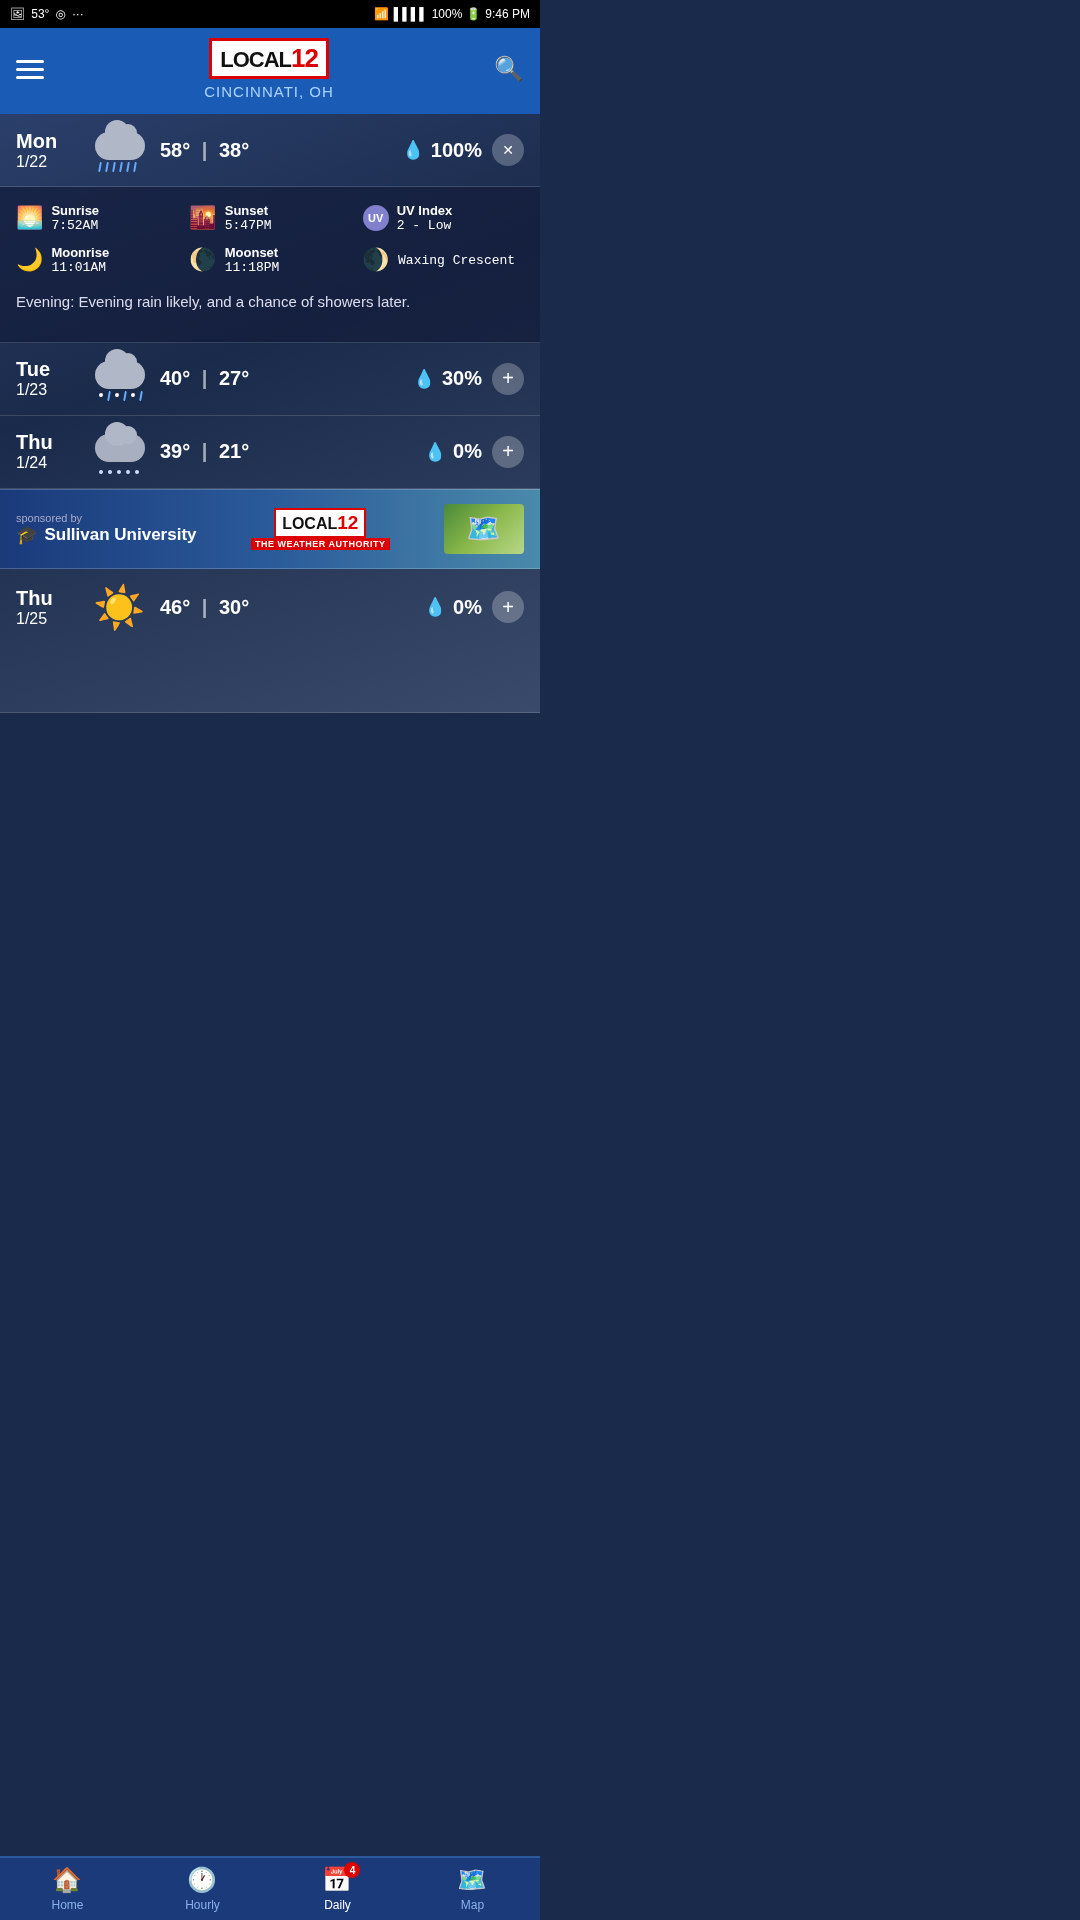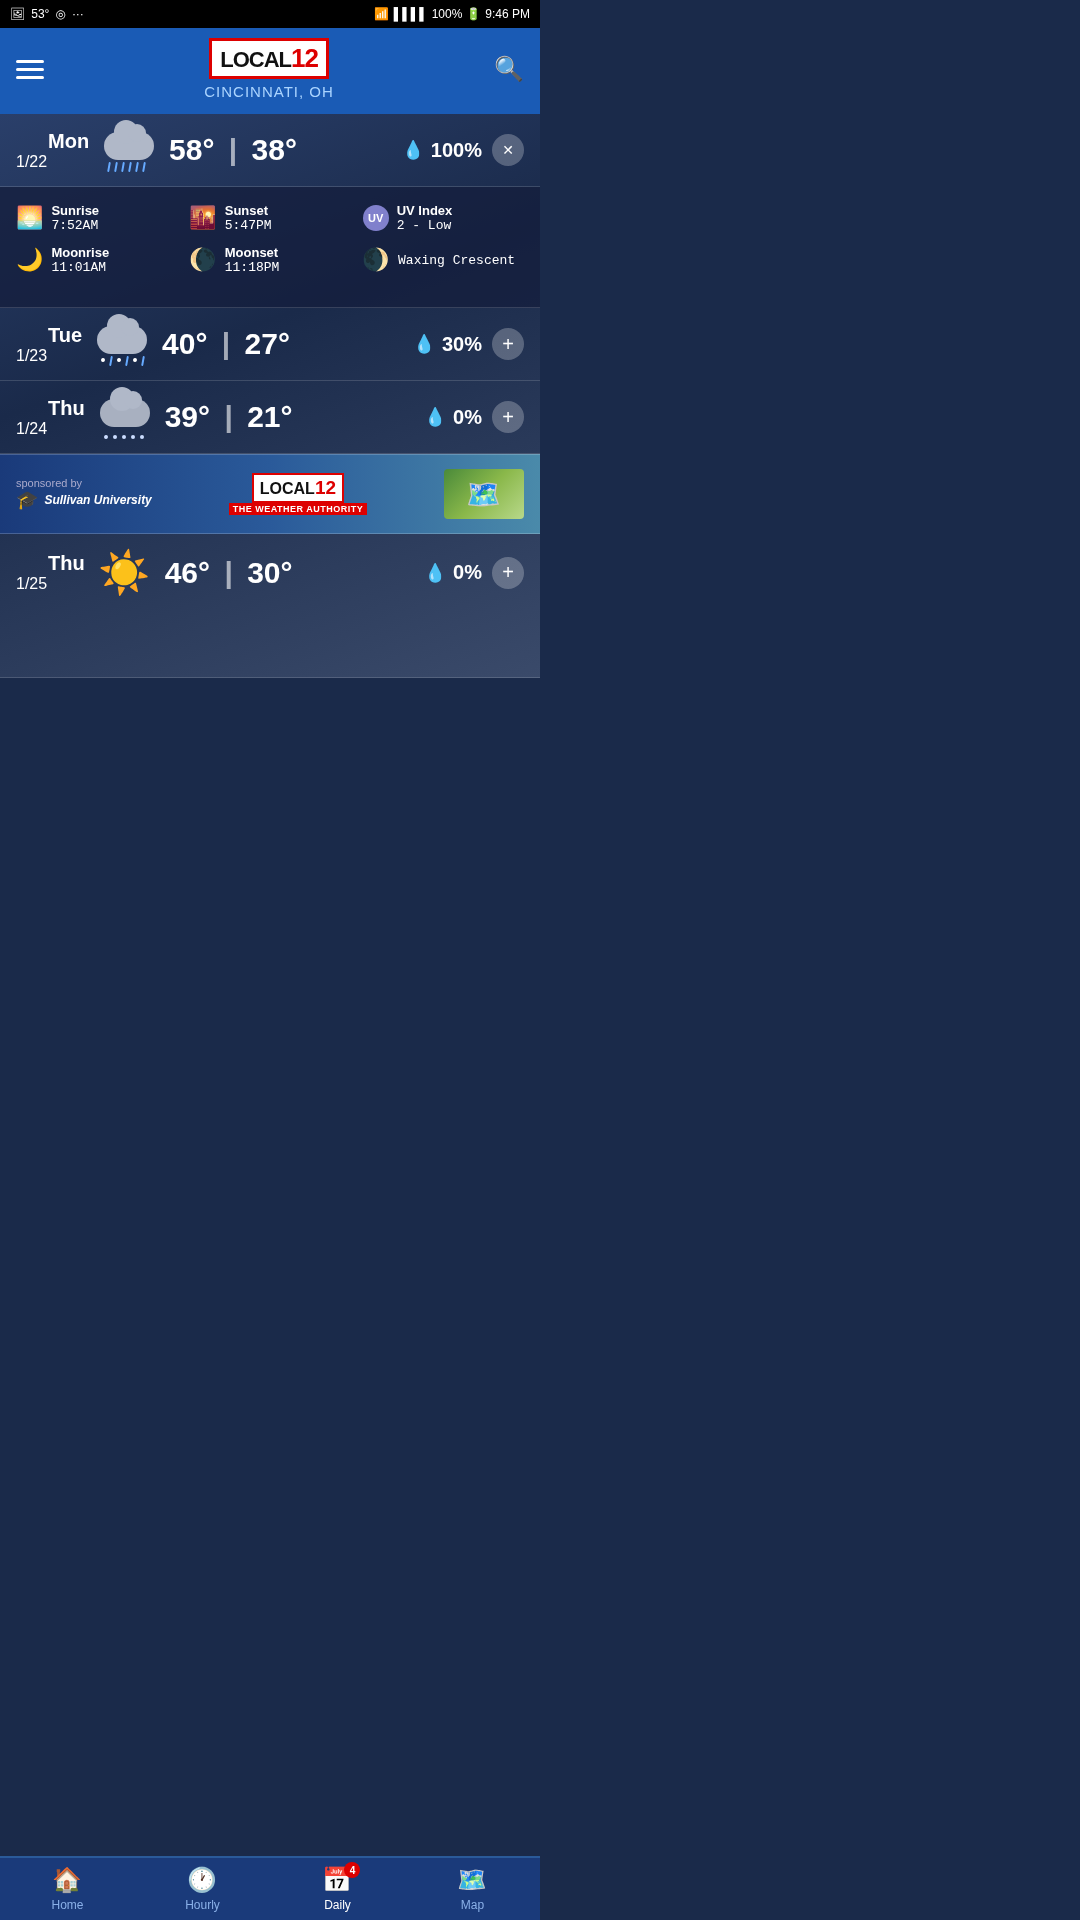--- a/index.html
+++ b/index.html
@@ -76,21 +76,21 @@
       align-items: center;
       padding: 14px 16px;
       border-bottom: 1px solid rgba(255,255,255,0.15);
       gap: 10px;
       cursor: pointer;
       position: relative;
     }
     .day-label {
       min-width: 64px;
     }
-    .day-name { font-size: 20px; font-weight: bold; margin-left: 32px; }
+    .day-name { font-size: 20px; font-weight: bold; }
     .day-date { font-size: 16px; }
     .weather-icon-area { width: 60px; display: flex; justify-content: center; }
 
     
     .cloud-rain {
       position: relative; width: 54px; height: 44px;
     }
     .cloud-body {
       width: 50px; height: 28px;
       background: #b0b8c8;
@@ -124,21 +124,21 @@
       background: #6af;
       border-radius: 2px;
       transform: rotate(10deg);
     }
 
     
     .cloud-snow .rain-drop { background: #fff; border-radius: 50%; width: 4px; height: 4px; }
 
     .temps {
       flex: 1;
-      font-size: 30px;
+      font-size: 20px;
       font-weight: 600;
       white-space: nowrap;
     }
     .temp-sep { color: rgba(255,255,255,0.6); margin: 0 6px; }
     .precip-area {
       display: flex; align-items: center; gap: 6px;
       font-size: 20px; font-weight: 600;
     }
     .drop-icon { color: #5af; font-size: 18px; }
 
@@ -187,21 +187,21 @@
 
     
     .ad-banner {
       background: linear-gradient(90deg, #1a3a7a 0%, #2a5a9a 50%, #4a8aaa 100%);
       padding: 14px 16px;
       display: flex; align-items: center; justify-content: space-between;
       border-top: 1px solid rgba(255,255,255,0.2);
       border-bottom: 1px solid rgba(255,255,255,0.2);
     }
     .sponsor-text { font-size: 11px; color: #aac; }
-    .sponsor-name { font-size: 12px; font-weight: bold; color: white; font-style: italic; }
+    .sponsor-name { font-size: 17px; font-weight: bold; color: white; }
     .ad-logo-box {
       border: 2px solid #d00;
       padding: 2px 6px;
       background: white;
       display: inline-block;
     }
     .ad-logo-text { font-size: 16px; font-weight: 900; color: #111; }
     .ad-logo-text .red { color: #d00; font-size: 19px; }
     .ad-tagline { font-size: 9px; background: #d00; color: white; text-align: center; padding: 1px 4px; font-weight: bold; letter-spacing: 0.5px; }
     .ad-map { width: 80px; height: 50px; background: linear-gradient(135deg, #4a8a3a, #8ab84a, #b8d88a); border-radius: 4px; overflow: hidden; display: flex; align-items: center; justify-content: center; }
@@ -359,20 +359,21 @@
           </div>
         </div>
         <div class="sun-moon-item">
           <div class="moon-full-icon">🌒</div>
           <div>
             <div class="sm-value">Waxing Crescent</div>
           </div>
         </div>
       </div>
       <div class="forecast-text">
+        <p>Evening: Evening rain likely, and a chance of showers later.</p>
       </div>
     </div>
   </div>
 
   <div class="day-row">
     <div class="day-label">
       <div class="day-name">Tue</div>
       <div class="day-date">1/23</div>
     </div>
     <div class="weather-icon-area">

